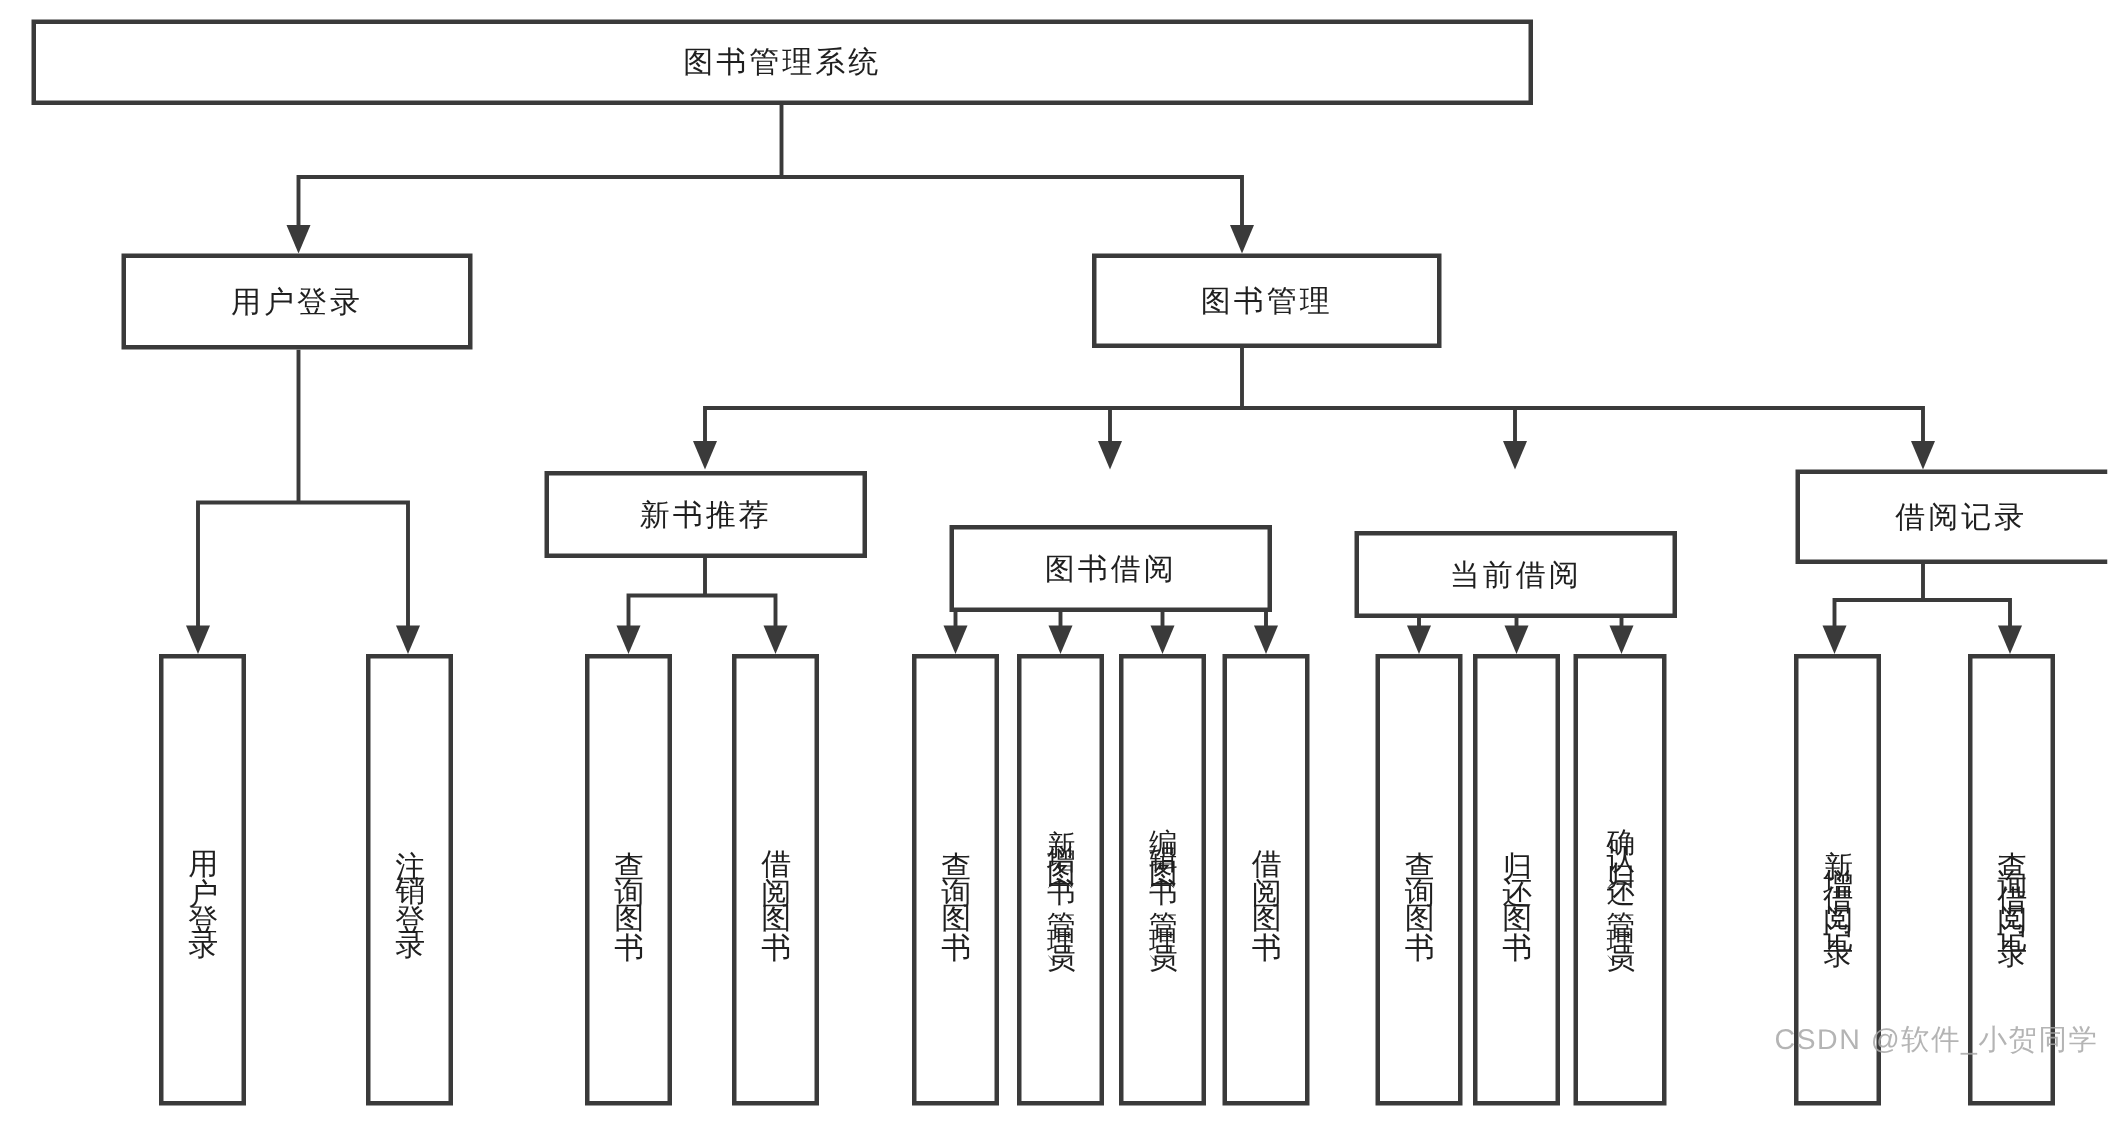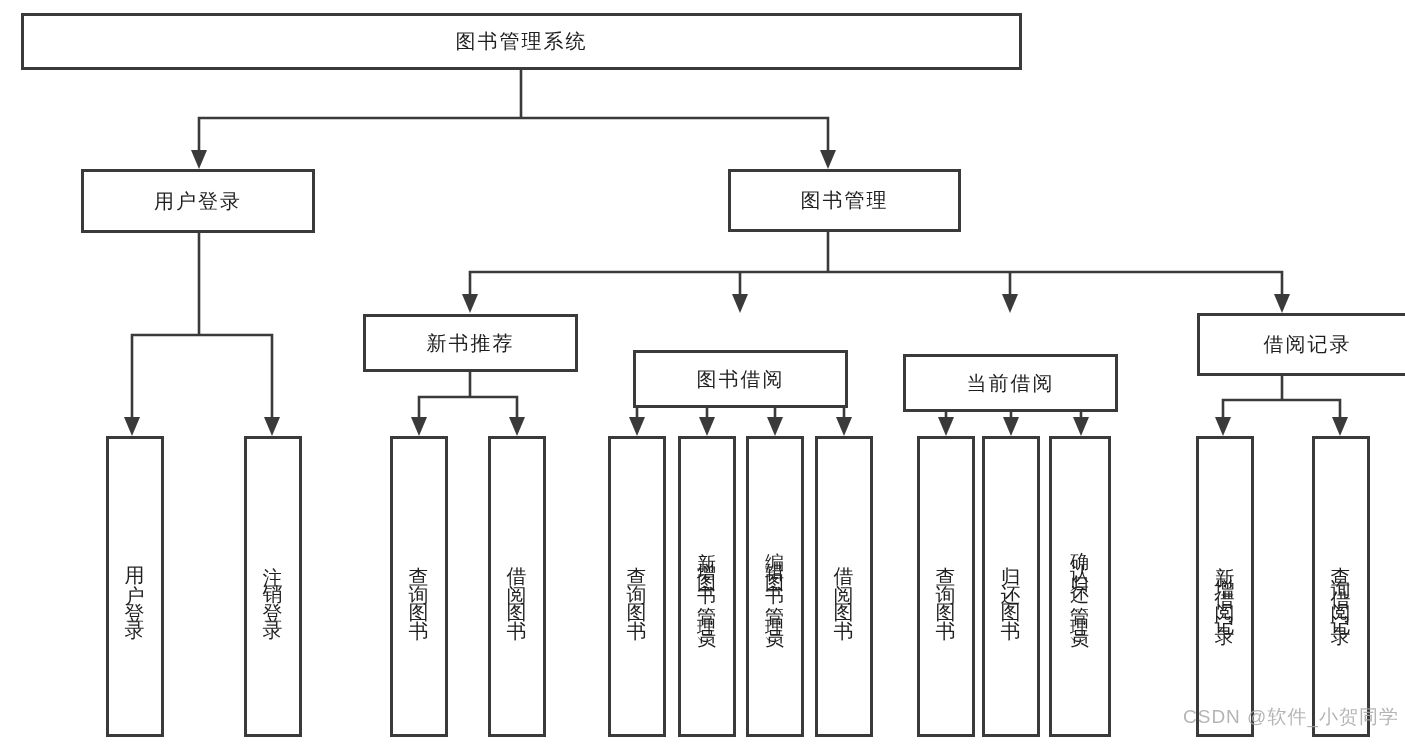--- a/index.html
+++ b/index.html
@@ -33,21 +33,21 @@
   }
   .leaf span{
     writing-mode:vertical-rl;text-orientation:mixed;
     font-size:20px;line-height:1;letter-spacing:18px;color:var(--text);
   }
   .leaf.med span{letter-spacing:12px;}
   .leaf.long span{letter-spacing:11px;font-size:19px;}
   .watermark{
     position:absolute;left:1183px;top:680px;z-index:5;
     font-size:19px;color:var(--watermark);letter-spacing:1px;
-    white-space:nowrap;opacity:.85;margin-top:24px;
+    white-space:nowrap;opacity:.85;
   }
 </style>
 </head>
 <body>
 
 <div class="stage">
 
   <svg class="connectors" viewBox="0 0 1405 747" xmlns="http://www.w3.org/2000/svg" aria-hidden="true">
 
     <path d="M521 70 L521 118"></path>

